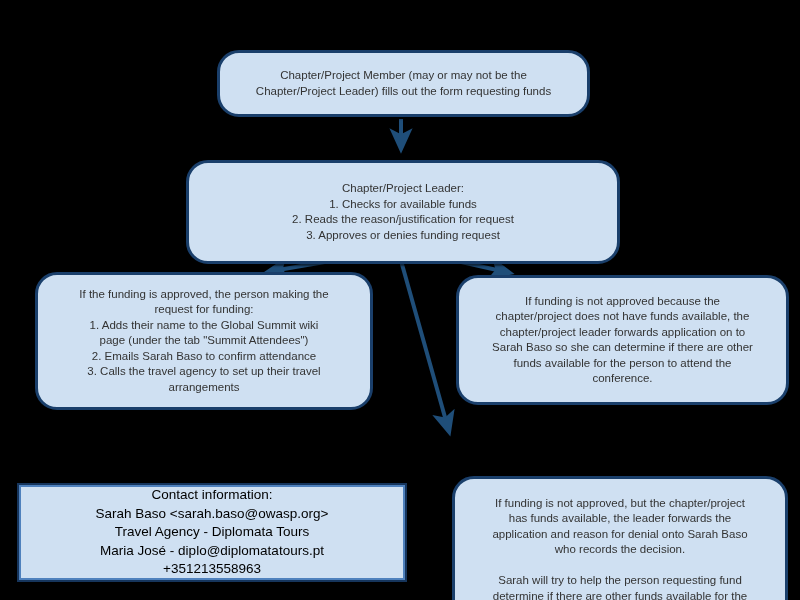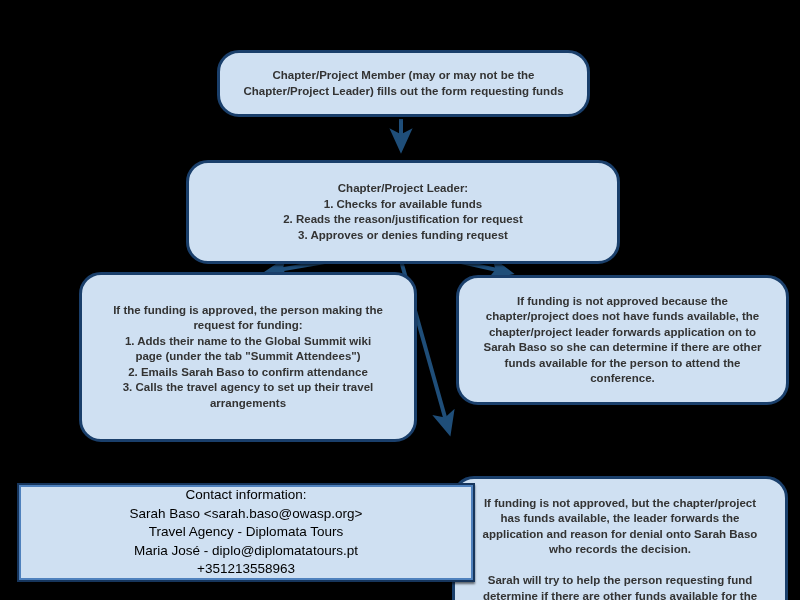--- a/index.html
+++ b/index.html
@@ -31,46 +31,45 @@
     border-radius: 22px;
     display: flex;
     align-items: center;
     justify-content: center;
     text-align: center;
     color: #333333;
     font-size: 11.5px;
     line-height: 15.5px;
     padding: 14px 10px;
     box-shadow: 0 2px 2px rgba(0,0,0,0.55);
-    font-weight: bold;
   }
   .node .txt {
     white-space: pre-line;
     display: block;
     width: 100%;
   }
   
   #node-request  { left: 217px; top: 50px;  width: 373px; height: 67px; }
   #node-leader   { left: 186px; top: 160px; width: 434px; height: 104px; }
-  #node-approved { left: 35px;  top: 272px; width: 338px; height: 170px; margin-left: 44px; }
+  #node-approved { left: 35px;  top: 272px; width: 338px; height: 138px; }
   #node-nofunds  { left: 456px; top: 275px; width: 333px; height: 130px; }
   #node-hasfunds { left: 452px; top: 428px; width: 336px; height: 163px; margin-top: 48px; }
 
   #node-approved .txt,
   #node-request .txt,
   #node-leader .txt,
   #node-nofunds .txt,
   #node-hasfunds .txt { font-size: 11.5px; }
 
   
   #node-contact {
     position: absolute;
     left: 17px;
     top: 483px;
-    width: 458px;
+    width: 390px;
     height: 99px;
     box-sizing: border-box;
     background: #cfe0f2;
     border: 2px solid #16355c;
     outline: 2px solid #4f81bd;
     outline-offset: -4px;
     display: flex;
     align-items: center;
     justify-content: center;
     text-align: center;

